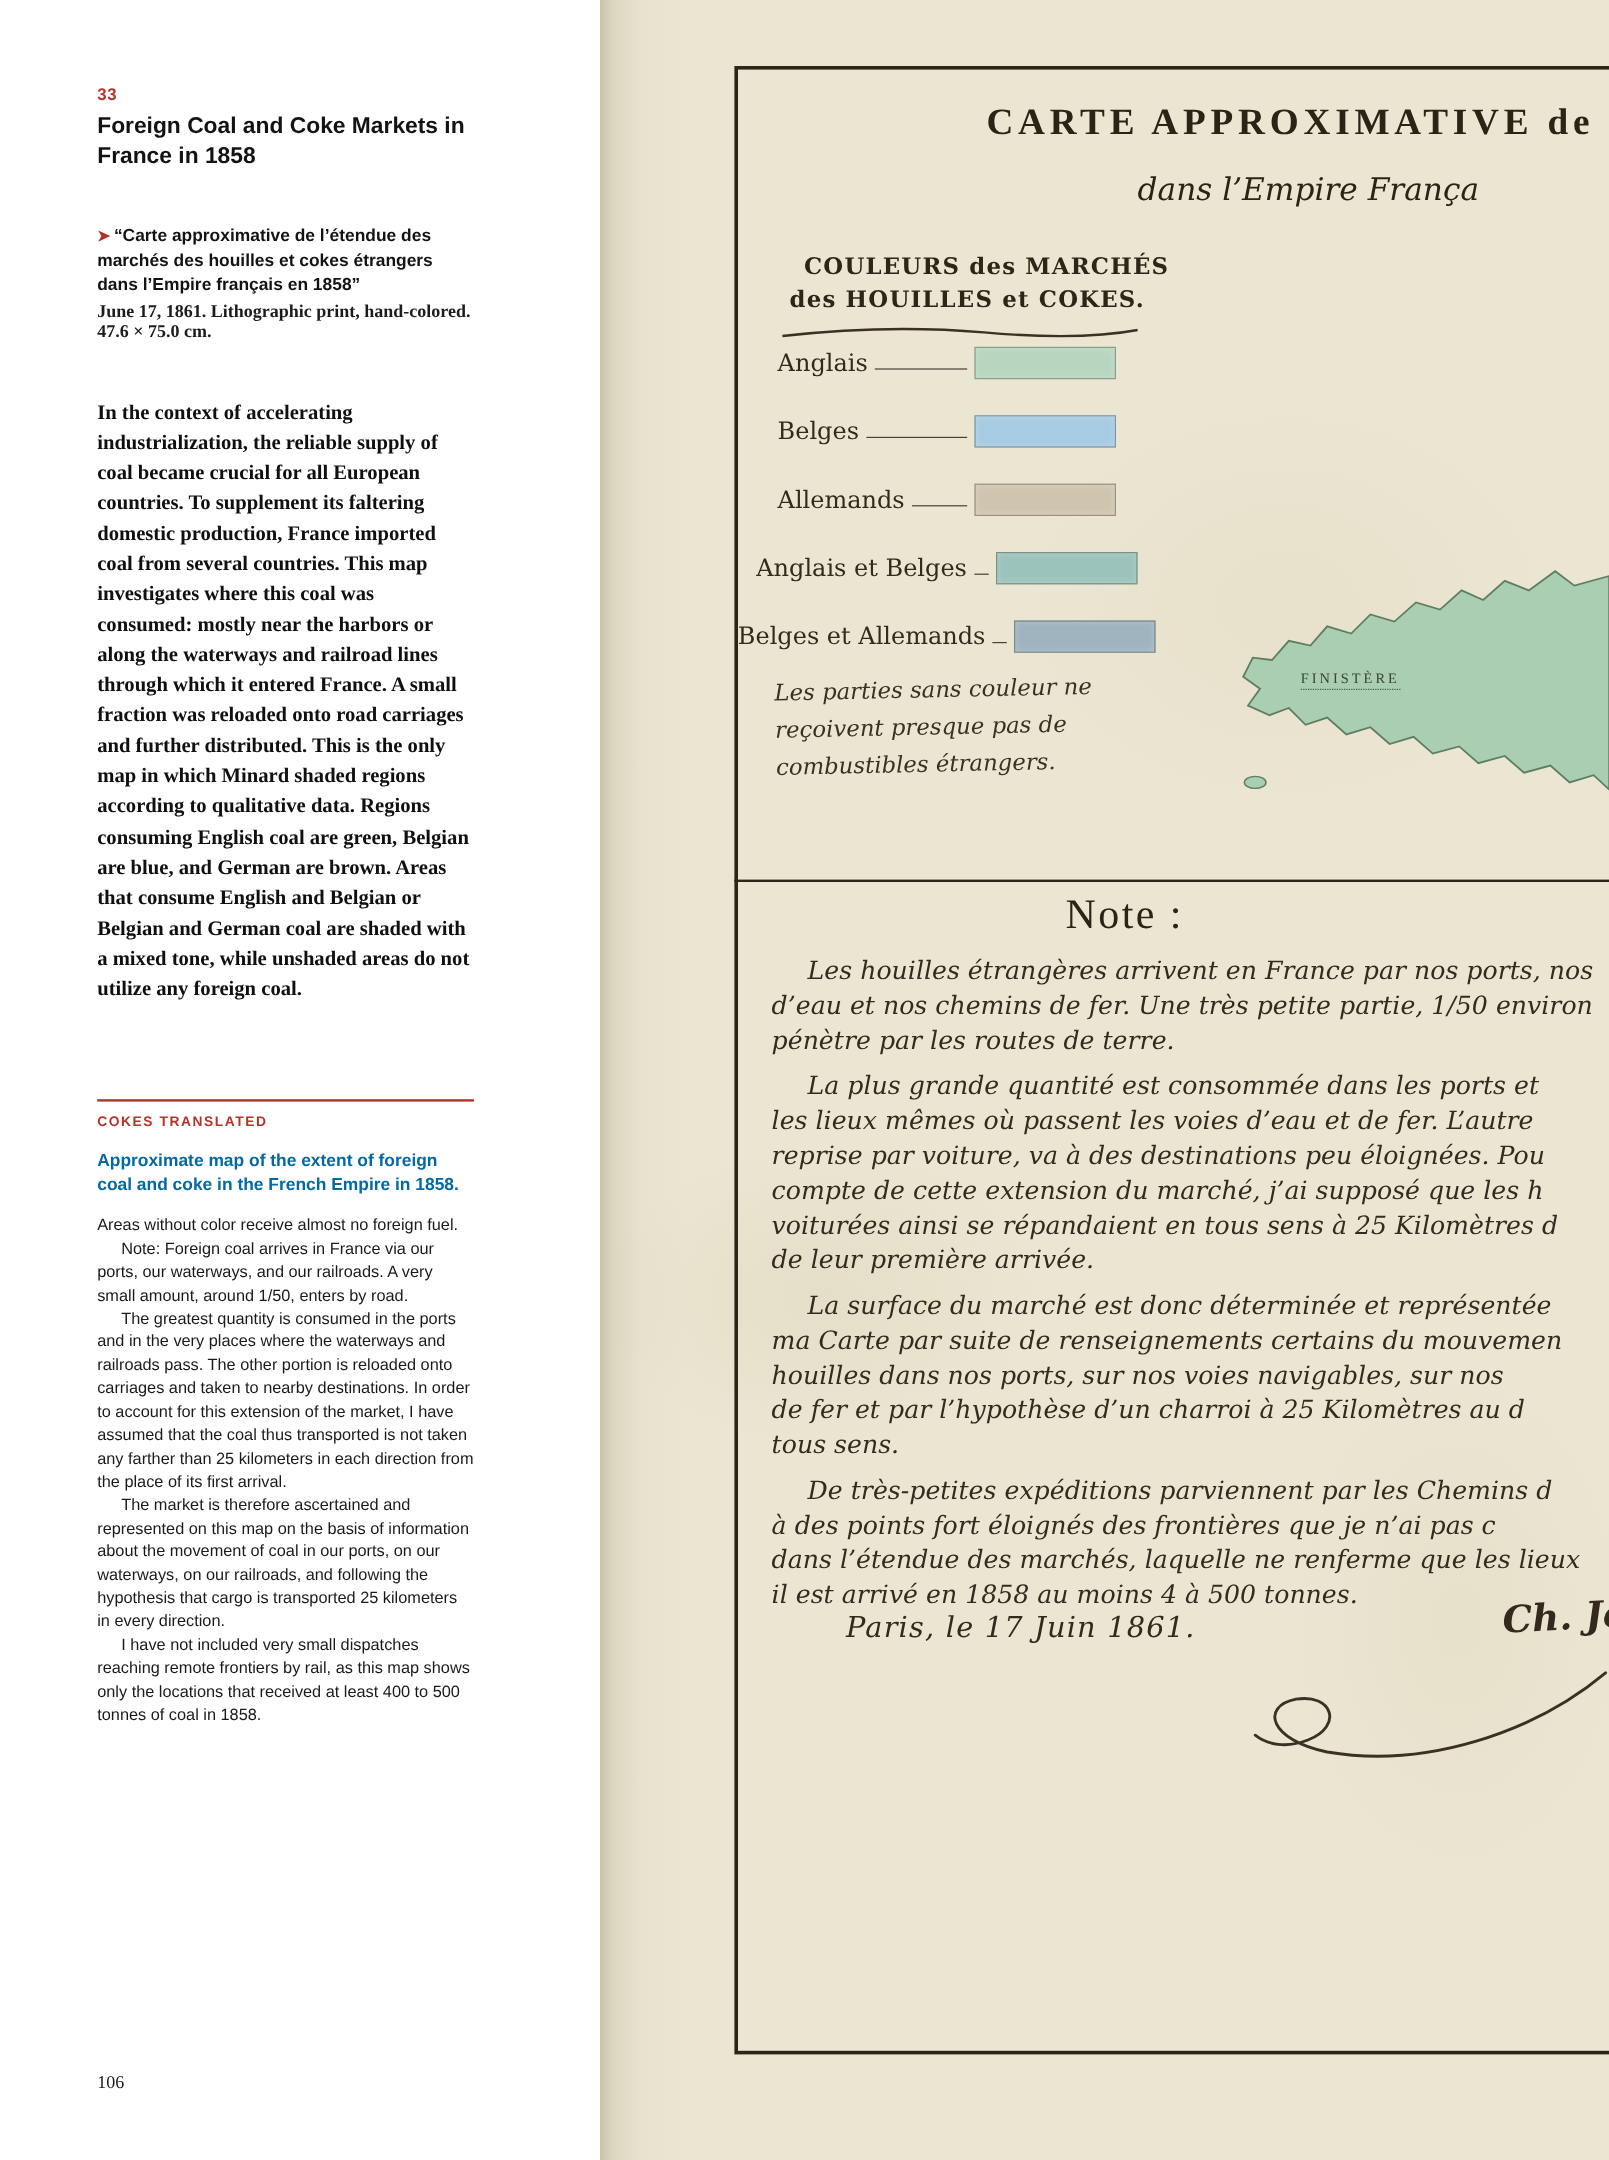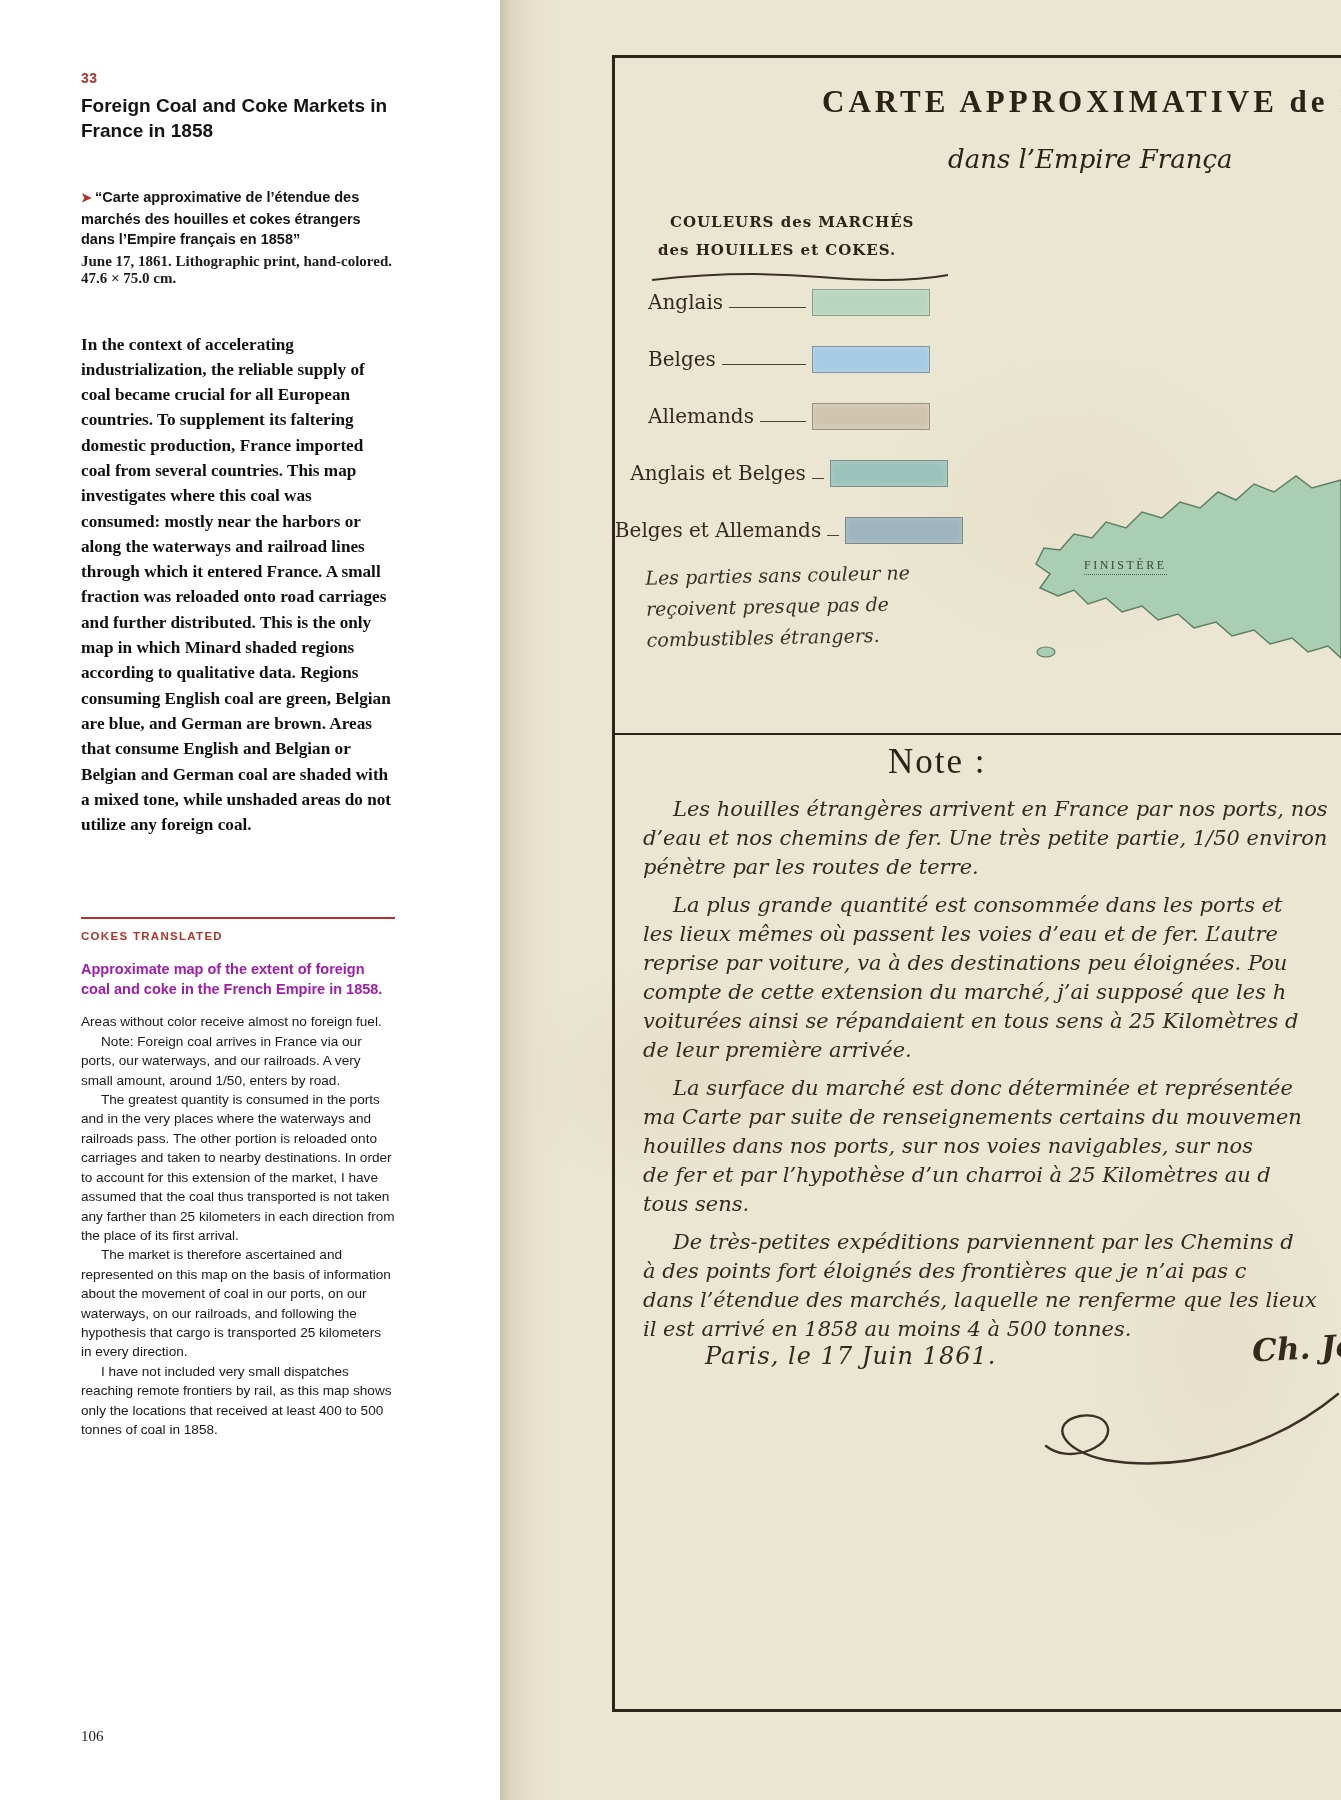--- a/index.html
+++ b/index.html
@@ -36,21 +36,21 @@
     margin-top:45px; font-size:17.2px; line-height:25.3px; color:#101010;font-weight:bold;
   }
   .red-rule { margin-top:80px; border-top:2px solid #b5332b; width:100%; }
   .minard-label {
     margin-top:11px; color:#b5332b;
     font-family:"Liberation Sans", sans-serif; font-weight:bold;
     font-size:11.5px; letter-spacing:1.3px;
   }
   .translated-title {
     margin-top:17px; font-family:"Liberation Sans", sans-serif;
-    font-weight:bold; font-size:14.5px; line-height:20px; color:#a21caf;
+    font-weight:bold; font-size:14.5px; line-height:20px; color:#0369a1;
   }
   .translated-body {
     margin-top:13px; font-family:"Liberation Sans", sans-serif;
     font-size:13.6px; line-height:19.4px; color:#1a1a1a;
   }
   .translated-body p + p { text-indent:20px; }
   .page-number {
     position:absolute; left:81px; top:1728px;
     font-size:15px; color:#1a1a1a;
   }
@@ -81,21 +81,21 @@
   }
   .plate-subtitle {
     position:absolute; left:448px; top:124px; white-space:nowrap;
     font-family:"DejaVu Serif", serif; font-style:italic;
     font-size:26px; color:#2c2317;margin-top:20px;
   }
 
   .legend-heading {
     position:absolute; left:170px; top:208px;
     font-family:"DejaVu Serif", serif; font-weight:bold;
-    font-size:15px; letter-spacing:1px; color:#2e2519; line-height:28px;
+    font-size:19px; letter-spacing:1px; color:#2e2519; line-height:28px;
   }
   .legend-heading .l2 { margin-left:-12px; }
   .legend-flourish { position:absolute; left:150px; top:268px; }
 
   .legend-list { position:absolute; left:148px; top:288px; width:282px; }
   .legend-row { display:flex; align-items:center; height:28px; margin-bottom:29px;justify-content:center; }
   .legend-label {
     font-family:"DejaVu Serif", serif; font-size:20px; color:#33291d;
     white-space:nowrap; flex:0 0 auto;
   }

